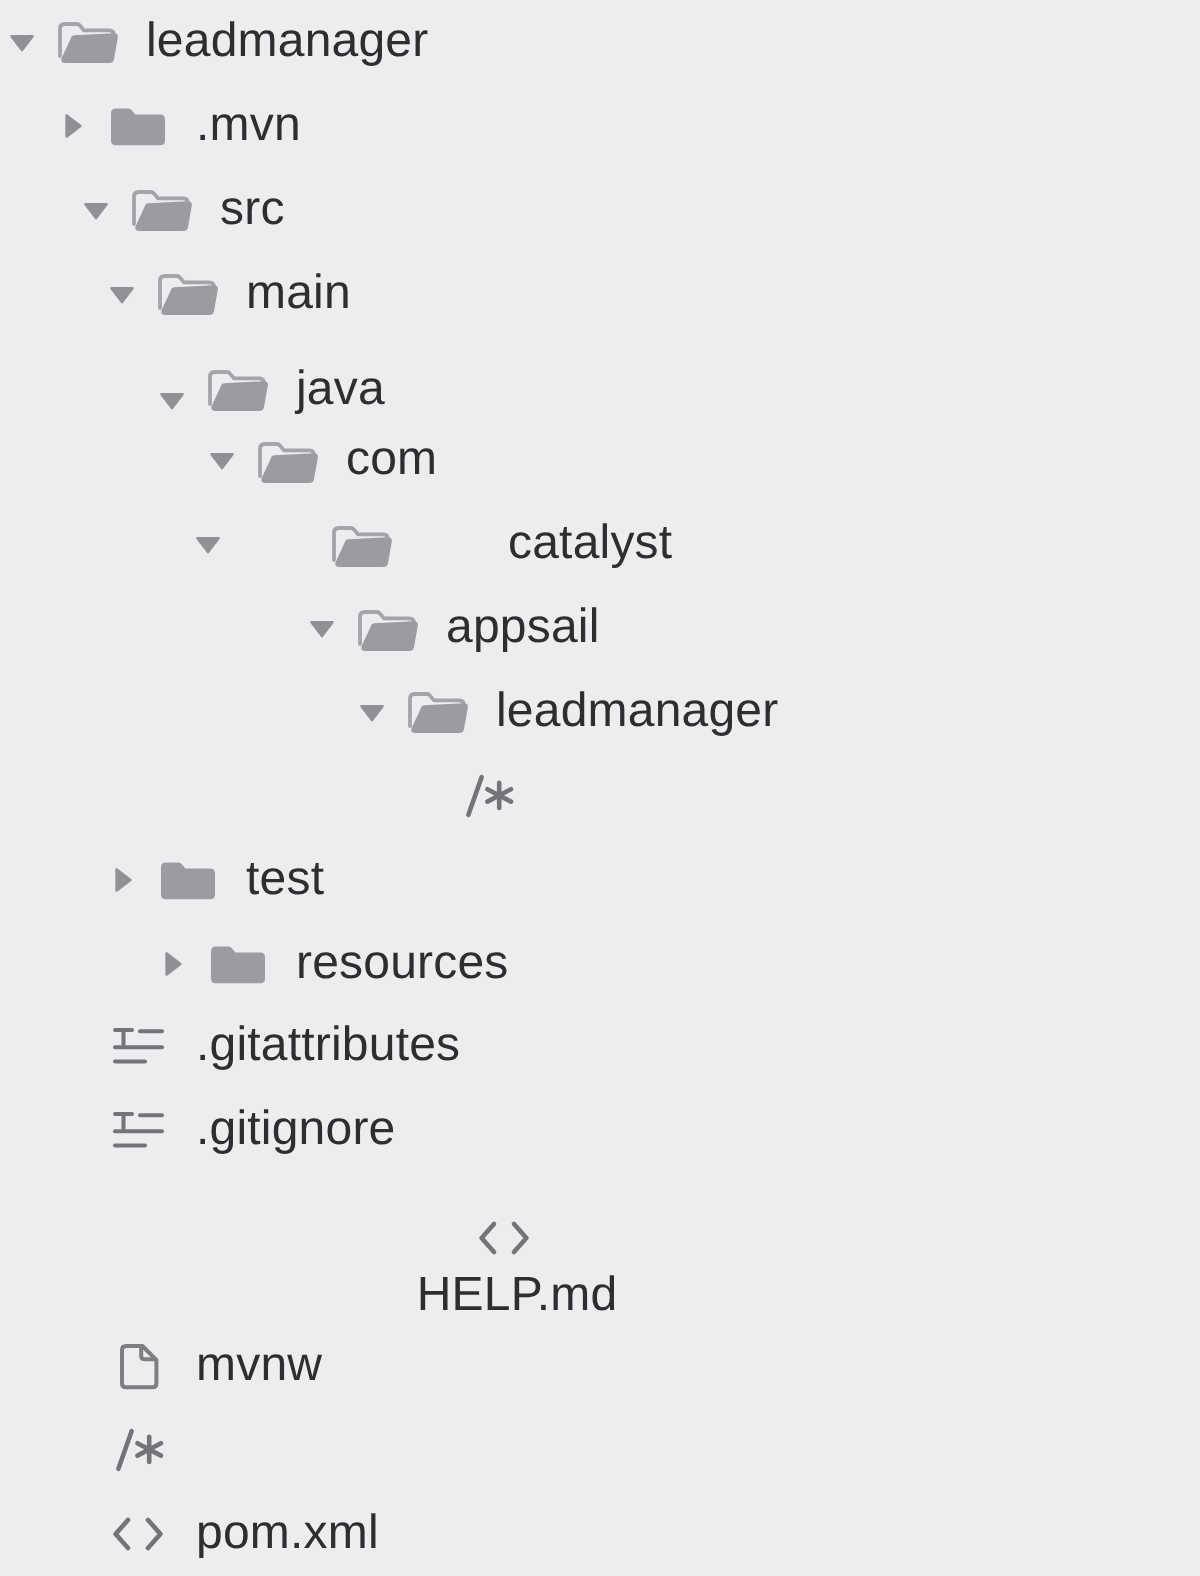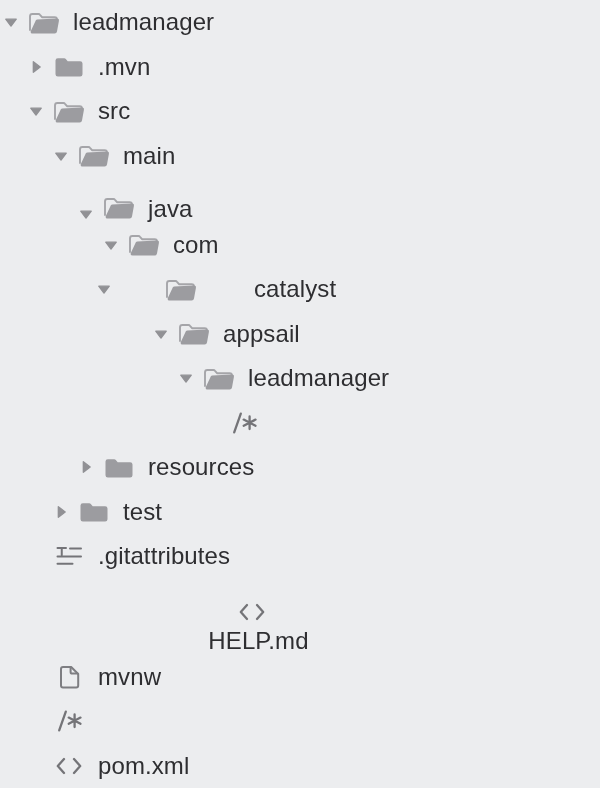--- a/index.html
+++ b/index.html
@@ -120,21 +120,21 @@
         </svg>
       </span>
     <span class="iconbox">
         <svg class="icon-folder-closed">
           <use href="#sym-folder-closed"></use>
         </svg>
       </span>
     <span class="label">.mvn</span>
   </div>
 
-  <div class="row" style="padding-left: 28px;">
+  <div class="row" style="padding-left: 40px;">
     <span class="chevron">
         <svg viewBox="0 0 18 18">
           <path d="M3.1 5.8 h11.8 L9 13.5 Z"></path>
         </svg>
       </span>
     <span class="iconbox">
         <svg class="icon-folder-open">
           <use href="#sym-folder-open"></use>
         </svg>
       </span>
@@ -227,58 +227,67 @@
 
   <div class="row" style="padding-left: 203px;">
     <span class="chevron"></span>
     <span class="iconbox">
         <svg class="icon-source-file">
           <use href="#sym-source-file"></use>
         </svg>
       </span>
   </div>
 
-  <div class="row" style="padding-left: 78px;">
+  <div class="row" style="padding-left: 53px;">
     <span class="chevron">
         <svg viewBox="0 0 18 18">
           <path d="M6 3.1 v11.8 L13.7 9 Z"></path>
         </svg>
       </span>
     <span class="iconbox">
         <svg class="icon-folder-closed">
           <use href="#sym-folder-closed"></use>
         </svg>
       </span>
-    <span class="label">resources</span>
-  </div>
-
-  <div class="row" style="padding-left: 53px;">
+    <span class="label">test</span>
+  </div>
+
+  <div class="row" style="padding-left: 78px;">
     <span class="chevron">
         <svg viewBox="0 0 18 18">
           <path d="M6 3.1 v11.8 L13.7 9 Z"></path>
         </svg>
       </span>
     <span class="iconbox">
         <svg class="icon-folder-closed">
           <use href="#sym-folder-closed"></use>
         </svg>
       </span>
-    <span class="label">test</span>
+    <span class="label">resources</span>
   </div>
 
   <div class="row" style="padding-left: 28px;">
     <span class="chevron"></span>
     <span class="iconbox">
         <svg class="icon-text-file">
           <use href="#sym-text-file"></use>
         </svg>
       </span>
     <span class="label">.gitattributes</span>
   </div>
 
+  <div class="row" style="padding-left: 28px;">
+    <span class="chevron"></span>
+    <span class="iconbox">
+        <svg class="icon-text-file">
+          <use href="#sym-text-file"></use>
+        </svg>
+      </span>
+    <span class="label">.gitignore</span>
+  </div>
 
   <div class="row" style="padding-left: 28px; flex-direction: column;">
     <span class="chevron"></span>
     <span class="iconbox">
         <svg class="icon-markup-file">
           <use href="#sym-markup-file"></use>
         </svg>
       </span>
     <span class="label">HELP.md</span>
   </div>

